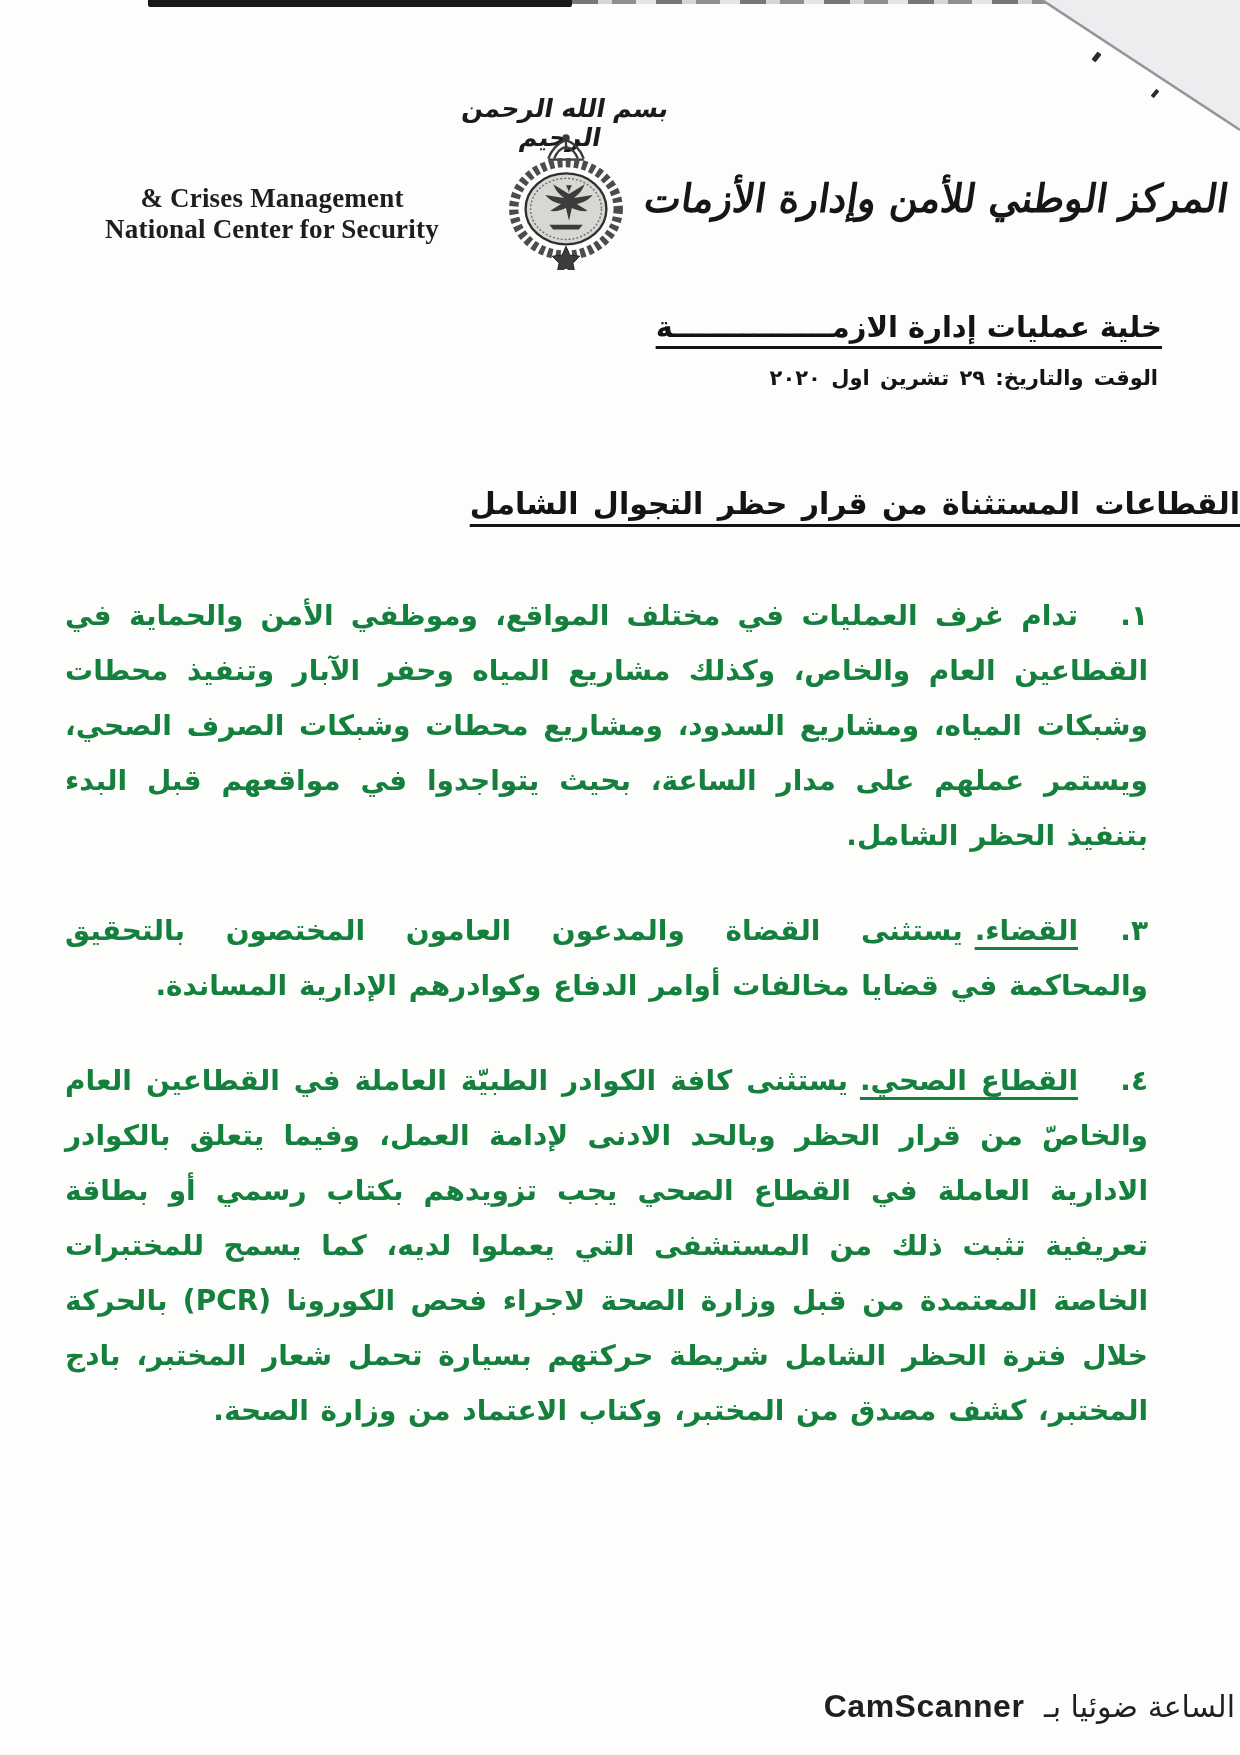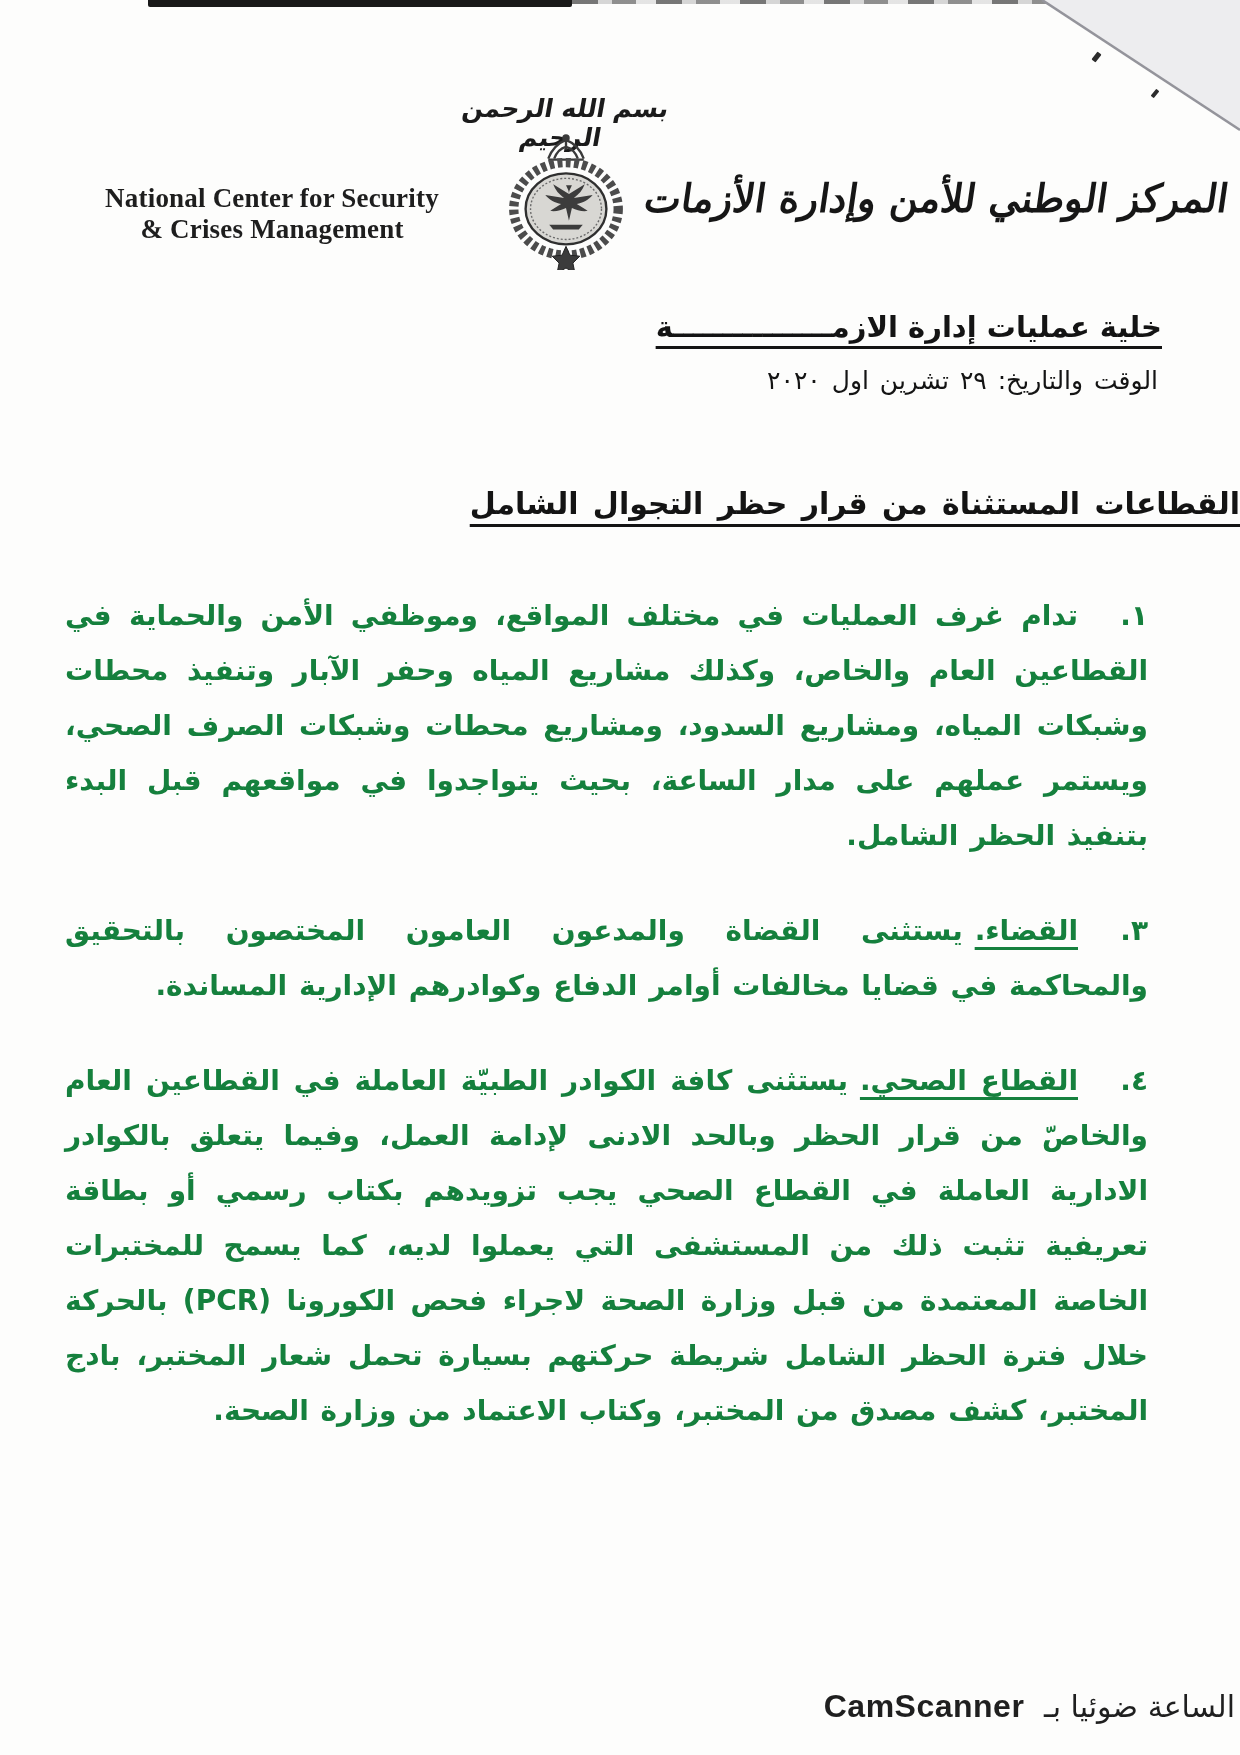--- a/index.html
+++ b/index.html
@@ -43,21 +43,21 @@
   }
 
   
   .cell-heading {
     position:absolute; top:310px; right:78px;
     direction:rtl; font-size:29px; font-weight:bold;
     text-decoration:underline; text-decoration-thickness:3px; text-underline-offset:9px;
   }
   .date-line {
     position:absolute; top:366px; right:82px;
-    direction:rtl; font-size:25px; font-weight:normal;
+    direction:rtl; font-size:21px; font-weight:bold;
     word-spacing:3px;
   }
   .doc-title {
     position:absolute; top:486px; left:0; width:100%;
     direction:rtl; text-align:right;
     font-size:30px; font-weight:bold;
     text-decoration:underline; text-decoration-thickness:3px; text-underline-offset:10px;
     word-spacing:4px;
   }
 
@@ -92,22 +92,22 @@
   <svg class="fold-svg" viewBox="0 0 205 135">
     <polygon points="7,0 205,0 205,130" fill="#ededef"></polygon>
     <line x1="7" y1="0" x2="205" y2="130" stroke="#94949b" stroke-width="2.6"></line>
   </svg>
   <div class="speck speck-1"></div>
   <div class="speck speck-2"></div>
 
   <div class="bismillah">بسم الله الرحمن الرحيم</div>
 
   <div class="org-en">
+    <div>&amp; Crises Management</div>
     <div>National Center for Security</div>
-    <div>&amp; Crises Management</div>
   </div>
 
   <div class="emblem">
     <svg viewBox="0 0 160 138" width="160" height="136">
 
       <g stroke="#3a3a3a" fill="none" stroke-width="2.4">
         <circle cx="80" cy="4" r="2.6" fill="#3a3a3a"></circle>
         <path d="M80 7 v9"></path>
         <path d="M62 25 c5 -13 13 -17 18 -19 c5 2 13 6 18 19"></path>
         <path d="M68 25 c3 -8 8 -11 12 -12 c4 1 9 4 12 12"></path>

